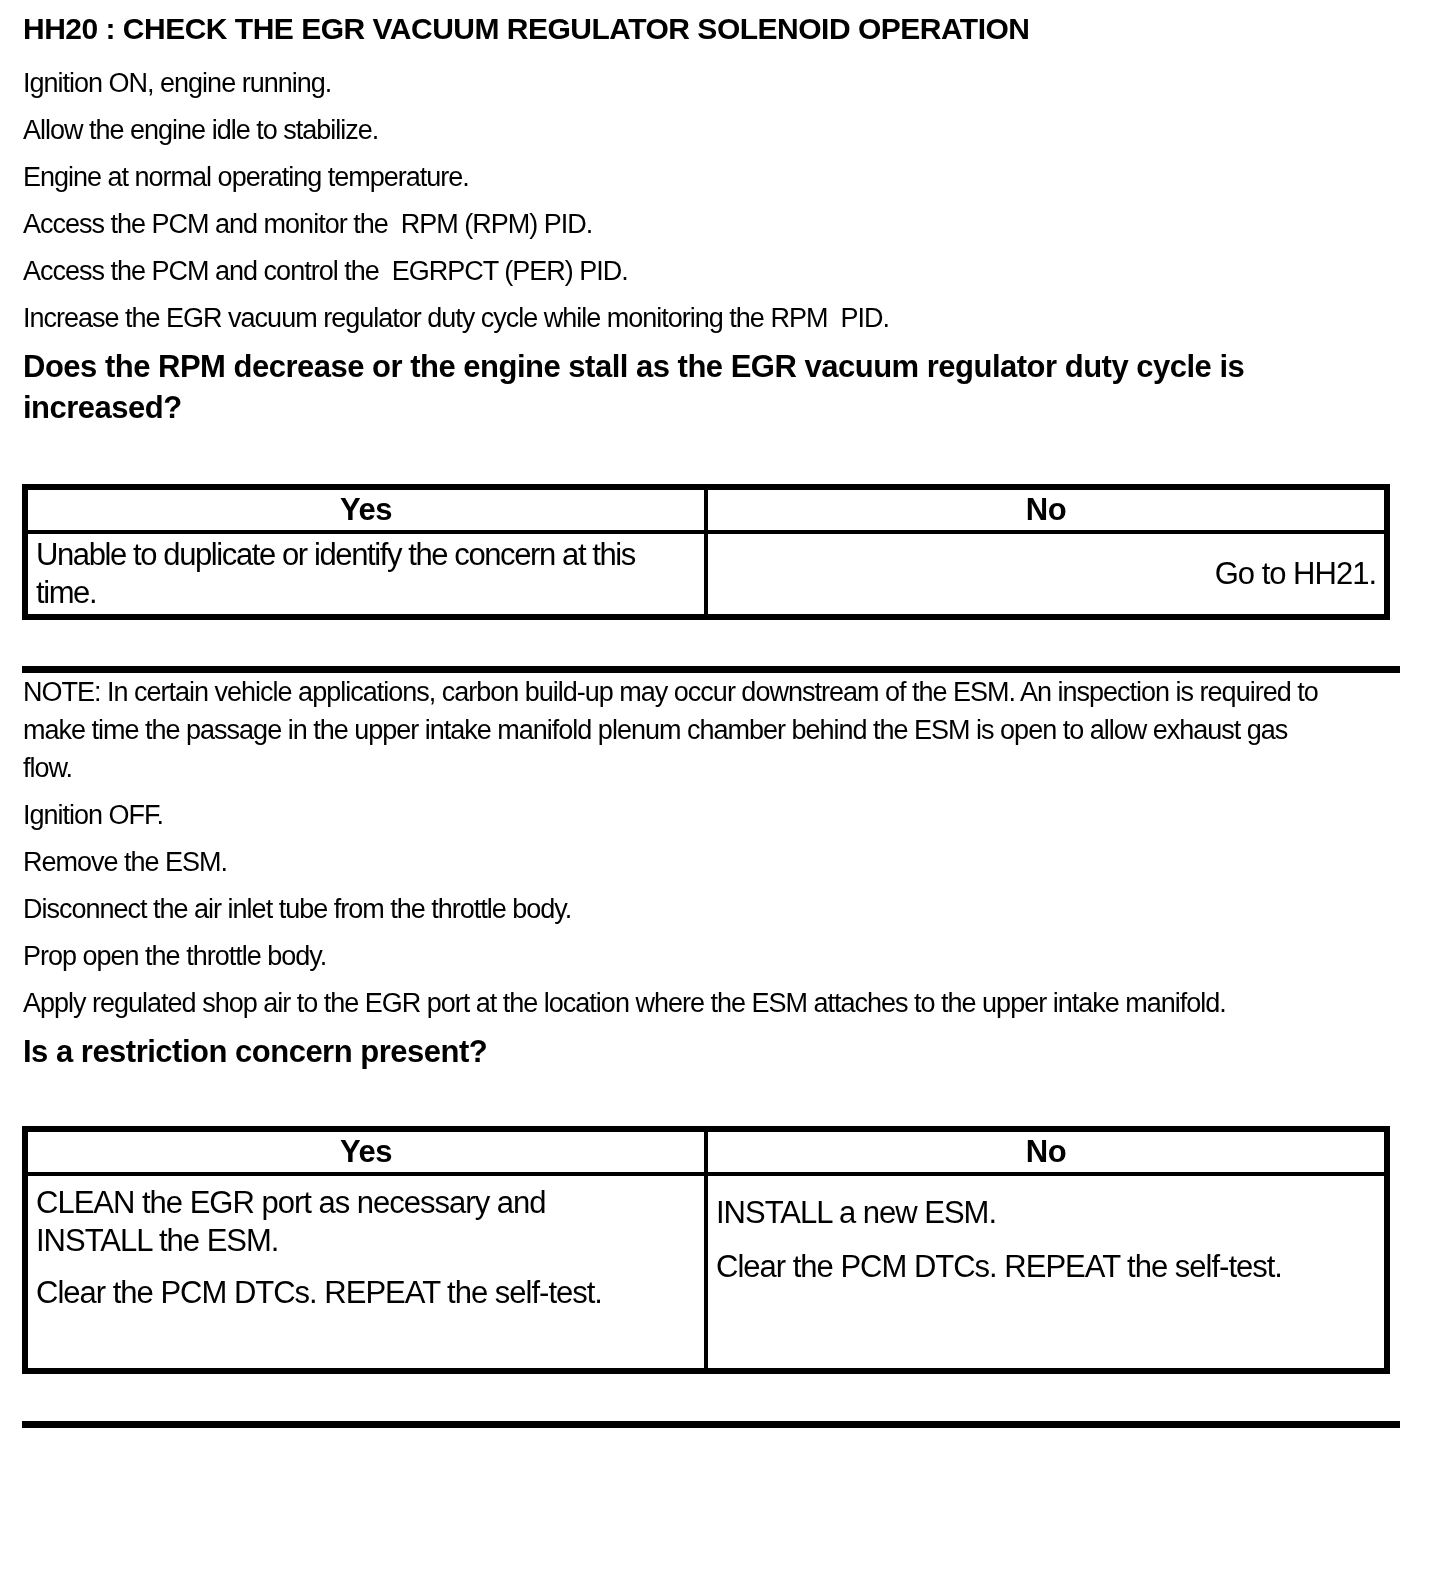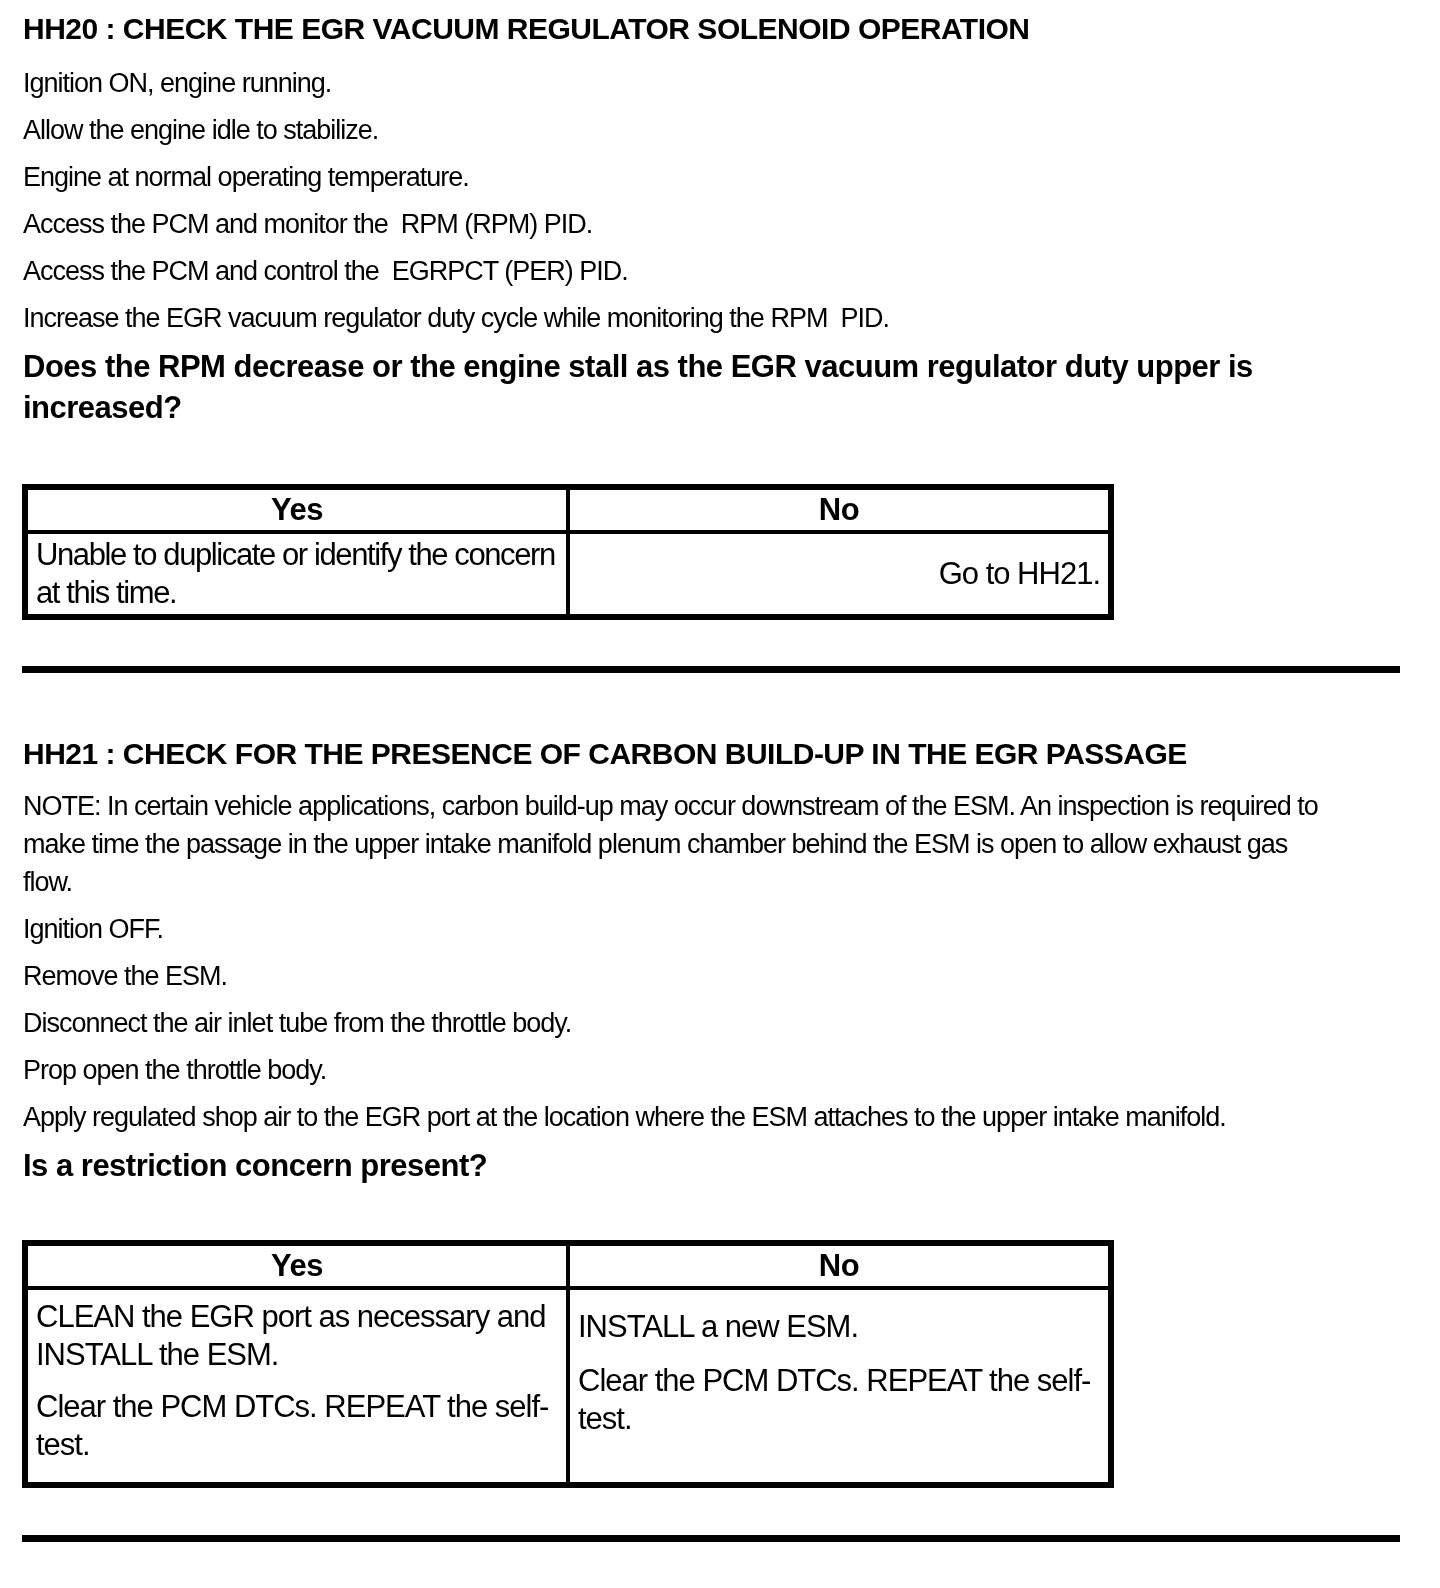--- a/index.html
+++ b/index.html
@@ -40,21 +40,21 @@
     font-weight: bold;
     letter-spacing: -0.5px;
     line-height: 41px;
     margin: 3px 0 0 0;
     max-width: 1385px;
     white-space: pre-wrap;
   }
   table.dtable {
     border-collapse: collapse;
     table-layout: fixed;
-    width: 1092px;
+    width: 1368px;
     margin: 56px 0 0 -1px;
     background: #ffffff;
     border: 6px solid #000000;
   }
   table.t1 { margin-top: 56px; }
   table.t2 { margin-top: 54px; }
   .dtable th, .dtable td {
     border: 4px solid #000000;
   }
   .dtable th {
@@ -113,21 +113,21 @@
   <section>
     <h2 class="sec-heading">HH20 : CHECK THE EGR VACUUM REGULATOR SOLENOID OPERATION</h2>
 
     <p class="step">Ignition ON, engine running.</p>
     <p class="step">Allow the engine idle to stabilize.</p>
     <p class="step">Engine at normal operating temperature.</p>
     <p class="step">Access the PCM and monitor the  RPM (RPM) PID.</p>
     <p class="step">Access the PCM and control the  EGRPCT (PER) PID.</p>
     <p class="step">Increase the EGR vacuum regulator duty cycle while monitoring the RPM  PID.</p>
 
-    <p class="question">Does the RPM decrease or the engine stall as the EGR vacuum regulator duty upper is increased?</p>
+    <p class="question">Does the RPM decrease or the engine stall as the EGR vacuum regulator duty cycle is increased?</p>
 
     <table class="dtable t1">
       <colgroup>
         <col style="width:50%">
         <col style="width:50%">
       </colgroup>
       <thead>
         <tr>
           <th>Yes</th>
           <th>No</th>
@@ -142,21 +142,20 @@
             <p>Go to HH21.</p>
           </td>
         </tr>
       </tbody>
     </table>
   </section>
 
   <hr class="rule">
 
   <section>
-    <h2 class="sec-heading sec-hh21-heading">HH21 : CHECK FOR THE PRESENCE OF CARBON BUILD-UP IN THE EGR PASSAGE</h2>
 
     <p class="step note">NOTE: In certain vehicle applications, carbon build-up may occur downstream of the ESM. An inspection is required to make time the passage in the upper intake manifold plenum chamber behind the ESM is open to allow exhaust gas flow.</p>
 
     <p class="step">Ignition OFF.</p>
     <p class="step">Remove the ESM.</p>
     <p class="step">Disconnect the air inlet tube from the throttle body.</p>
     <p class="step">Prop open the throttle body.</p>
     <p class="step">Apply regulated shop air to the EGR port at the location where the ESM attaches to the upper intake manifold.</p>
 
     <p class="question">Is a restriction concern present?</p>

